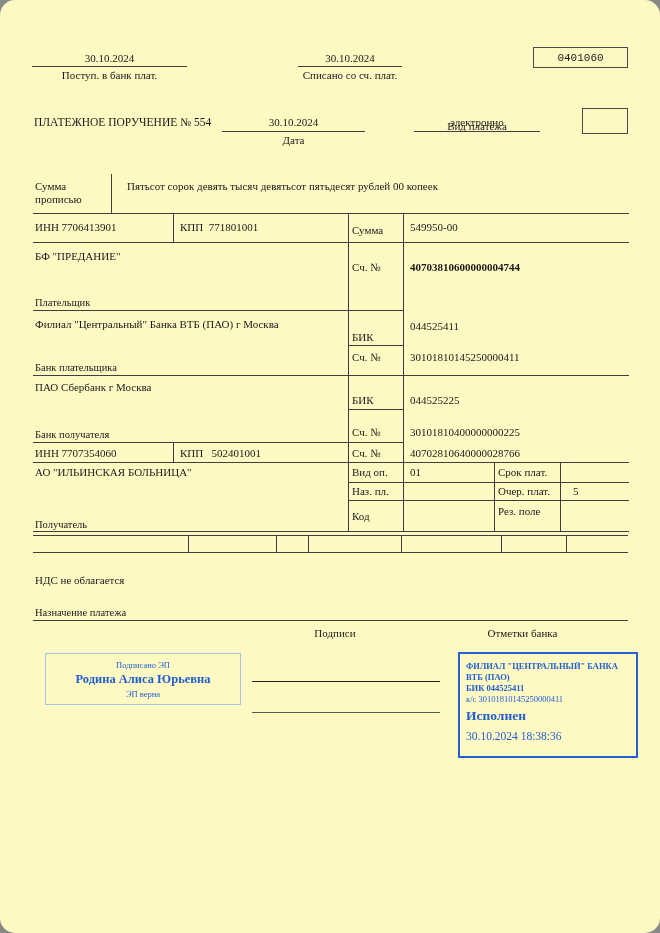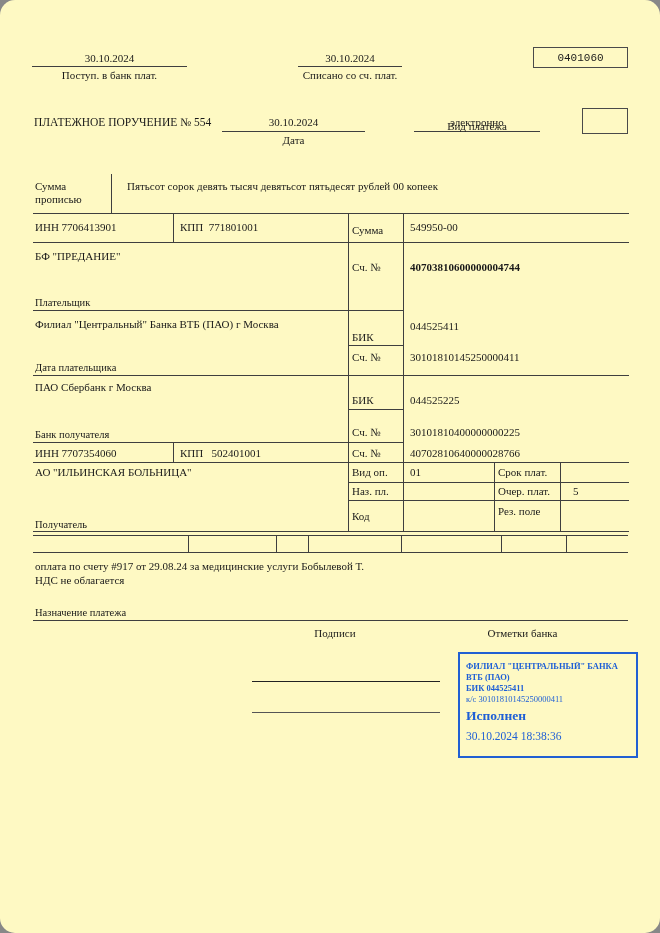--- a/index.html
+++ b/index.html
@@ -86,21 +86,21 @@
   <div class="t" style="left:35px;top:250px;">БФ "ПРЕДАНИЕ"</div>
   <div class="t" style="left:352px;top:261px;">Сч. №</div>
   <div class="t" style="left:410px;top:261px;font-weight:bold;">40703810600000004744</div>
   <div class="t small" style="left:35px;top:296px;">Плательщик</div>
 
   <div class="t" style="left:35px;top:318px;">Филиал "Центральный" Банка ВТБ (ПАО) г Москва</div>
   <div class="t" style="left:352px;top:331px;">БИК</div>
   <div class="t" style="left:410px;top:320px;">044525411</div>
   <div class="t" style="left:352px;top:351px;">Сч. №</div>
   <div class="t" style="left:410px;top:351px;">30101810145250000411</div>
-  <div class="t small" style="left:35px;top:361px;">Дата плательщика</div>
+  <div class="t small" style="left:35px;top:361px;">Банк плательщика</div>
 
   <div class="t" style="left:35px;top:381px;">ПАО Сбербанк г Москва</div>
   <div class="t" style="left:352px;top:394px;">БИК</div>
   <div class="t" style="left:410px;top:394px;">044525225</div>
   <div class="t" style="left:352px;top:426px;">Сч. №</div>
   <div class="t" style="left:410px;top:426px;">30101810400000000225</div>
   <div class="t small" style="left:35px;top:428px;text-align:center;">Банк получателя</div>
 
   <div class="t" style="left:35px;top:447px;">ИНН 7707354060</div>
   <div class="t" style="left:180px;top:447px;">КПП   502401001</div>
@@ -111,28 +111,32 @@
   <div class="t" style="left:352px;top:466px;">Вид оп.</div>
   <div class="t" style="left:410px;top:466px;">01</div>
   <div class="t" style="left:498px;top:466px;text-align:center;">Срок плат.</div>
   <div class="t" style="left:352px;top:485px;">Наз. пл.</div>
   <div class="t" style="left:498px;top:485px;">Очер. плат.</div>
   <div class="t" style="left:573px;top:485px;">5</div>
   <div class="t" style="left:352px;top:510px;">Код</div>
   <div class="t" style="left:498px;top:505px;">Рез. поле</div>
   <div class="t small" style="left:35px;top:518px;">Получатель</div>
 
-  <div class="t" style="left:35px;top:560px;">оплата по счету #917 от 29.08.24 за медицинские услуги Бобылевой Т.</div>
   <div class="t" style="left:35px;top:574px;">НДС не облагается</div>
   <div class="t small" style="left:35px;top:606px;">Назначение платежа</div>
   <div class="hl" style="left:33px;top:620px;width:595px;"></div>
 
   <div class="t tc" style="left:270px;top:627px;width:130px;">Подписи</div>
   <div class="t tc" style="left:455px;top:627px;width:135px;">Отметки банка</div>
 
+  <div class="bluebox stamp-l" style="left:45px;top:653px;width:196px;height:52px;">
+    <div class="bt tc" style="left:0;top:6px;width:194px;text-align:center;">Подписано ЭП</div>
+    <div class="bt tc" style="left:0;top:18px;width:194px;text-align:center;font-size:12.5px;line-height:15px;font-weight:bold;">Родина Алиса Юрьевна</div>
+    <div class="bt tc" style="left:0;top:35px;width:194px;text-align:center;">ЭП верна</div>
+  </div>
 
   <div class="hl" style="left:252px;top:681px;width:188px;border-top-color:#222;"></div>
   <div class="hl" style="left:252px;top:712px;width:188px;border-top-color:#555;"></div>
 
   <div class="bluebox stamp-r" style="left:458px;top:652px;width:180px;height:106px;">
     <div class="bt" style="left:6px;top:7px;font-weight:bold;">ФИЛИАЛ "ЦЕНТРАЛЬНЫЙ" БАНКА</div>
     <div class="bt" style="left:6px;top:18px;font-weight:bold;">ВТБ (ПАО)</div>
     <div class="bt" style="left:6px;top:29px;font-weight:bold;">БИК 044525411</div>
     <div class="bt" style="left:6px;top:40px;">к/с 30101810145250000411</div>
     <div class="bt" style="left:6px;top:54px;font-size:13.5px;line-height:16px;font-weight:bold;">Исполнен</div>

